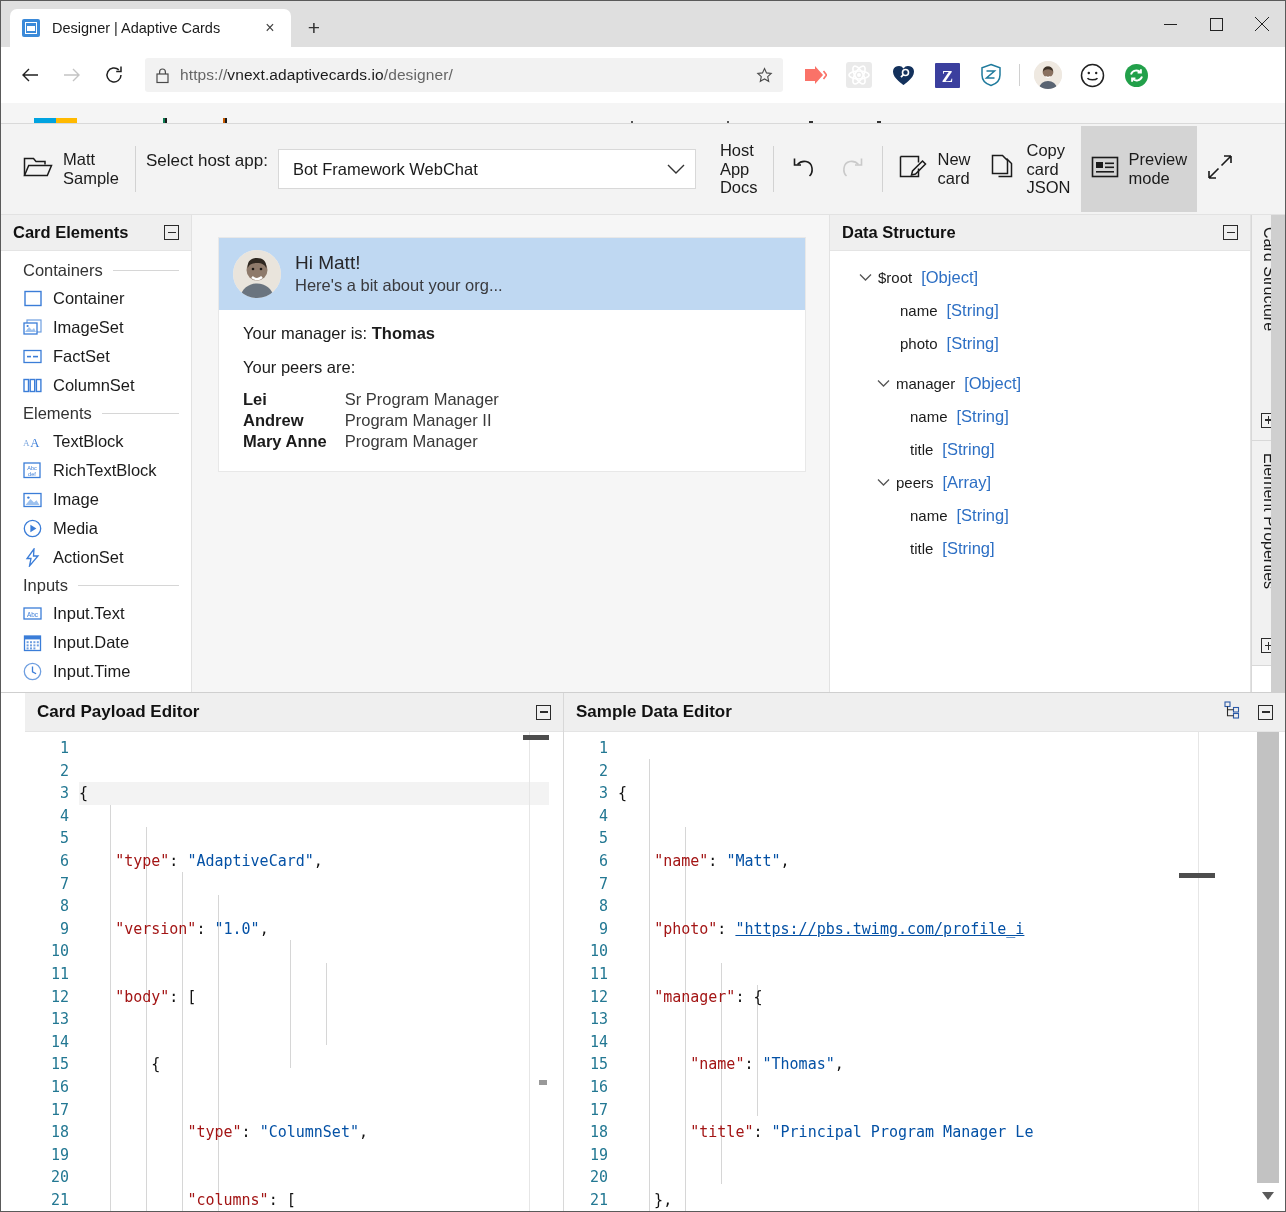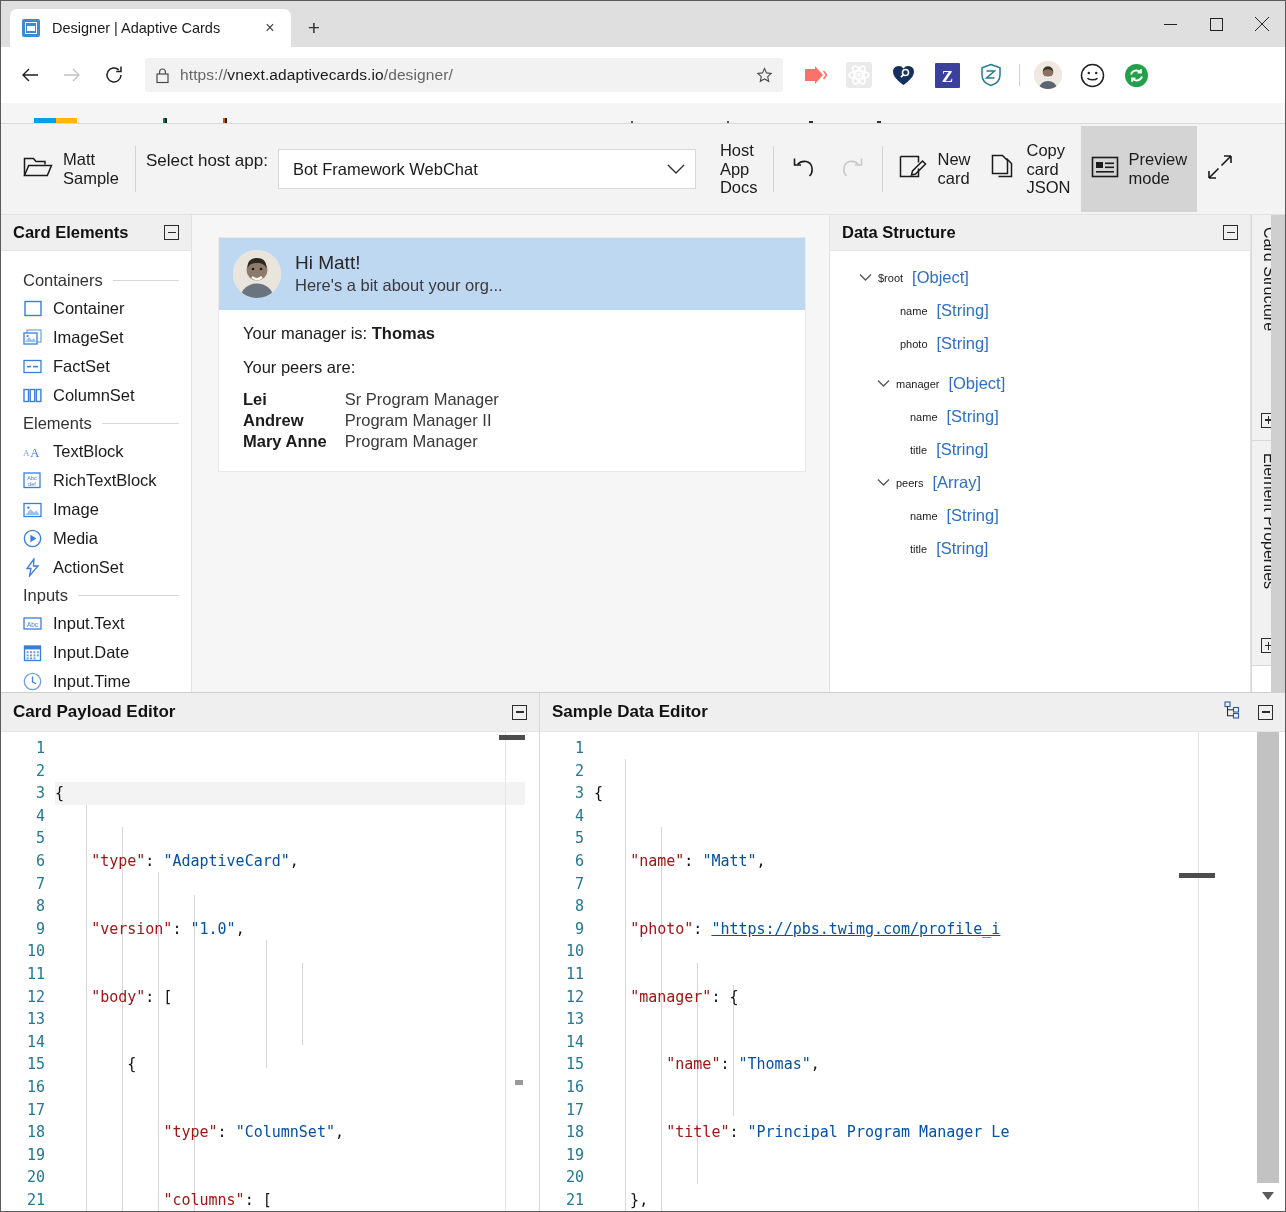--- a/index.html
+++ b/index.html
@@ -122,21 +122,21 @@
   .panelhdr h3{margin:0;font-size:16.5px;font-weight:700;color:#111;}
   .panelhdr .hicons{margin-left:auto;display:flex;align-items:center;gap:12px;}
   .boxbtn{
     width:15px;height:15px;border:1px solid #2b2b2b;box-sizing:border-box;
     display:flex;align-items:center;justify-content:center;position:relative;
   }
   .boxbtn.minus:after{content:"";width:8px;height:1.5px;background:#2b2b2b;}
   .boxbtn.plus:after{content:"";width:8px;height:1.5px;background:#2b2b2b;}
   .boxbtn.plus:before{content:"";width:1.5px;height:8px;background:#2b2b2b;position:absolute;}
 
-  .ce-body{padding:16px 0 0 0;overflow:hidden;}
+  .ce-body{padding:6px 0 0 0;overflow:hidden;}
   .ce-group{
     display:flex;align-items:center;padding:4px 12px 4px 22px;
   }
   .ce-group span{font-size:16.5px;color:#333;white-space:nowrap;}
   .ce-group .rule{flex:1 1 auto;height:1px;background:#d6d6d6;margin-left:10px;}
   .ce-item{
     display:flex;align-items:center;gap:11px;padding:5px 12px 5px 22px;
   }
   .ce-item .lbl{font-size:16.5px;color:#1b1b1b;white-space:nowrap;}
   .ce-icon{width:19px;height:19px;flex:0 0 19px;display:flex;align-items:center;justify-content:center;}
@@ -165,21 +165,21 @@
   .facts .fv{font-size:16.5px;color:#3a3a3a;white-space:nowrap;}
 
   
   .rightcol{
     width:420px;flex:0 0 420px;background:#ffffff;display:flex;flex-direction:column;
     border-right:1px solid #e2e2e2;
   }
   .ds-body{padding:10px 0 0 0;}
   .ds-row{display:flex;align-items:center;height:33px;}
   .ds-caret{width:26px;display:flex;align-items:center;justify-content:center;color:#555;flex:0 0 26px;}
-  .ds-name{font-size:11px;color:#1b1b1b;}
+  .ds-name{font-size:15px;color:#1b1b1b;}
   .ds-type{font-size:16.5px;color:#2d6fc4;margin-left:9px;}
 
   
   .rail{
     width:33px;flex:0 0 33px;background:#f1f1f1;border-left:1px solid #d8d8d8;
     display:flex;flex-direction:column;position:relative;
   }
   .railtab{
     flex:1 1 0;display:flex;flex-direction:column;align-items:center;
     justify-content:space-between;padding:12px 0 12px 0;border-bottom:1px solid #d8d8d8;
@@ -189,21 +189,21 @@
     writing-mode:vertical-rl;font-size:16px;color:#1b1b1b;white-space:nowrap;
   }
   .railbottom{height:26px;background:#ffffff;}
   .rail-scroll{
     width:14px;background:#cfcfcf;position:absolute;right:0;top:0;bottom:0;
   }
 
   
   .bottom{
     height:518px;flex:0 0 518px;display:flex;border-top:1px solid #cfcfcf;
-    background:#ffffff;min-height:0;
+    background:#ffffff;min-height:0;padding-left:24px;
   }
   .edpanel{display:flex;flex-direction:column;min-width:0;position:relative;}
   .edpanel.left{flex:0 0 538px;border-right:1px solid #d8d8d8;}
   .edpanel.right{flex:1 1 auto;}
   .ed-hdr{
     height:38px;background:#efefef;display:flex;align-items:center;padding:0 12px;
     border-bottom:1px solid #e4e4e4;flex:0 0 auto;
   }
   .ed-hdr h3{margin:0;font-size:17px;font-weight:700;color:#111;}
   .ed-hdr .hicons{margin-left:auto;display:flex;align-items:center;gap:18px;}

